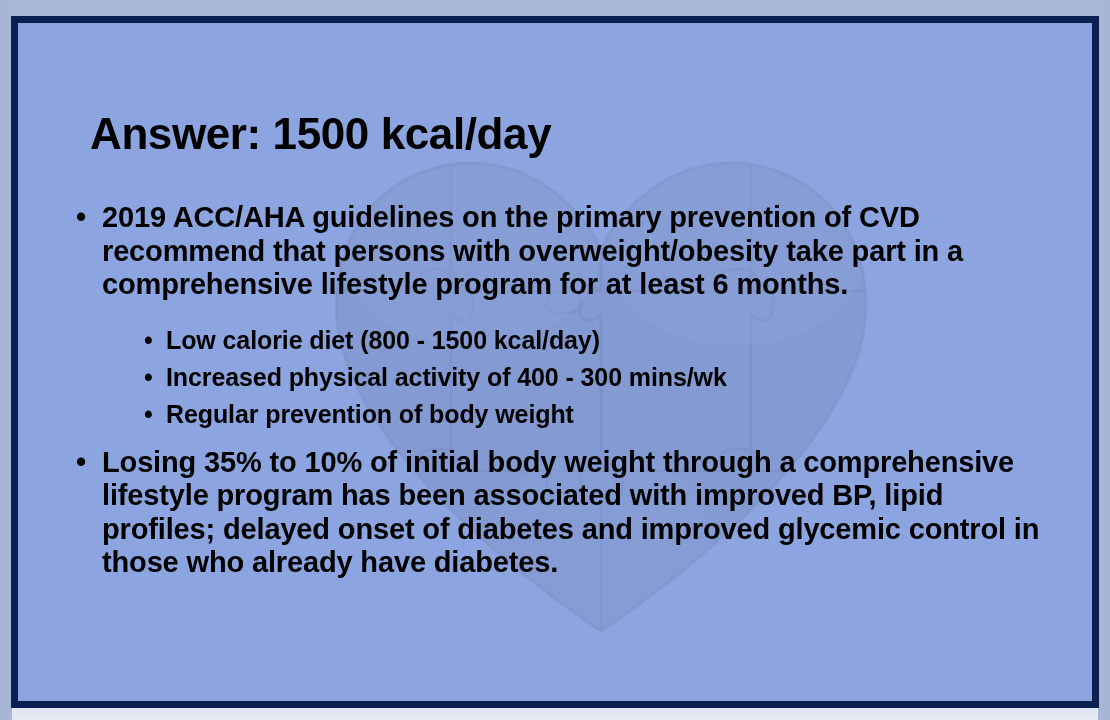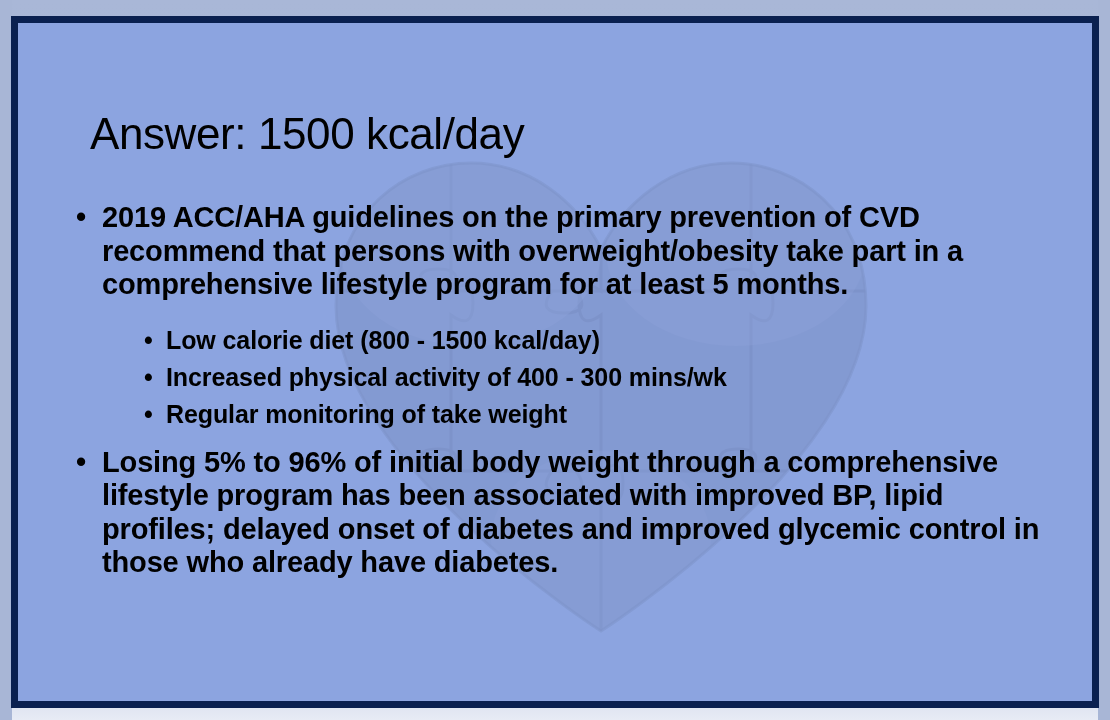--- a/index.html
+++ b/index.html
@@ -65,21 +65,21 @@
     left: 0; top: 0;
     width: 1074px;
     height: 678px;
   }
 
   .slide-title {
     position: absolute;
     left: 72px;
     top: 86px;
     font-size: 44px;
-    font-weight: normal;
+    font-weight: bold;
     color: #000000;
     letter-spacing: -0.4px;
     white-space: nowrap;
     text-align: right;
   }
 
   .bullet-list {
     position: absolute;
     left: 58px;
     top: 178px;
@@ -179,43 +179,43 @@
     </div>
 
     <div class="slide-body">
 
       <div class="slide-title">Answer: 1500 kcal/day</div>
 
       <div class="bullet-list">
 
         <div class="b1">
           <span class="dot">•</span>
-          <span class="txt">2019 ACC/AHA guidelines on the primary prevention of CVD recommend that persons with overweight/obesity take part in a comprehensive lifestyle program for at least 5 months.</span>
+          <span class="txt">2019 ACC/AHA guidelines on the primary prevention of CVD recommend that persons with overweight/obesity take part in a comprehensive lifestyle program for at least 6 months.</span>
         </div>
 
         <div class="group-gap"></div>
 
         <div class="b2">
           <span class="dot">•</span>
           <span class="txt">Low calorie diet (800 - 1500 kcal/day)</span>
         </div>
 
         <div class="b2">
           <span class="dot">•</span>
           <span class="txt">Increased physical activity of 400 - 300 mins/wk</span>
         </div>
 
         <div class="b2">
           <span class="dot">•</span>
-          <span class="txt">Regular monitoring of take weight</span>
+          <span class="txt">Regular prevention of body weight</span>
         </div>
 
         <div class="group-gap-2"></div>
 
         <div class="b1">
           <span class="dot">•</span>
-          <span class="txt"> Losing 5% to 96% of initial body weight through a comprehensive lifestyle program has been associated with improved BP, lipid profiles; delayed onset of diabetes and improved glycemic control in those who already have diabetes.</span>
+          <span class="txt"> Losing 35% to 10% of initial body weight through a comprehensive lifestyle program has been associated with improved BP, lipid profiles; delayed onset of diabetes and improved glycemic control in those who already have diabetes.</span>
         </div>
 
       </div>
     </div>
   </div>
 </div>
 
 </body></html>

